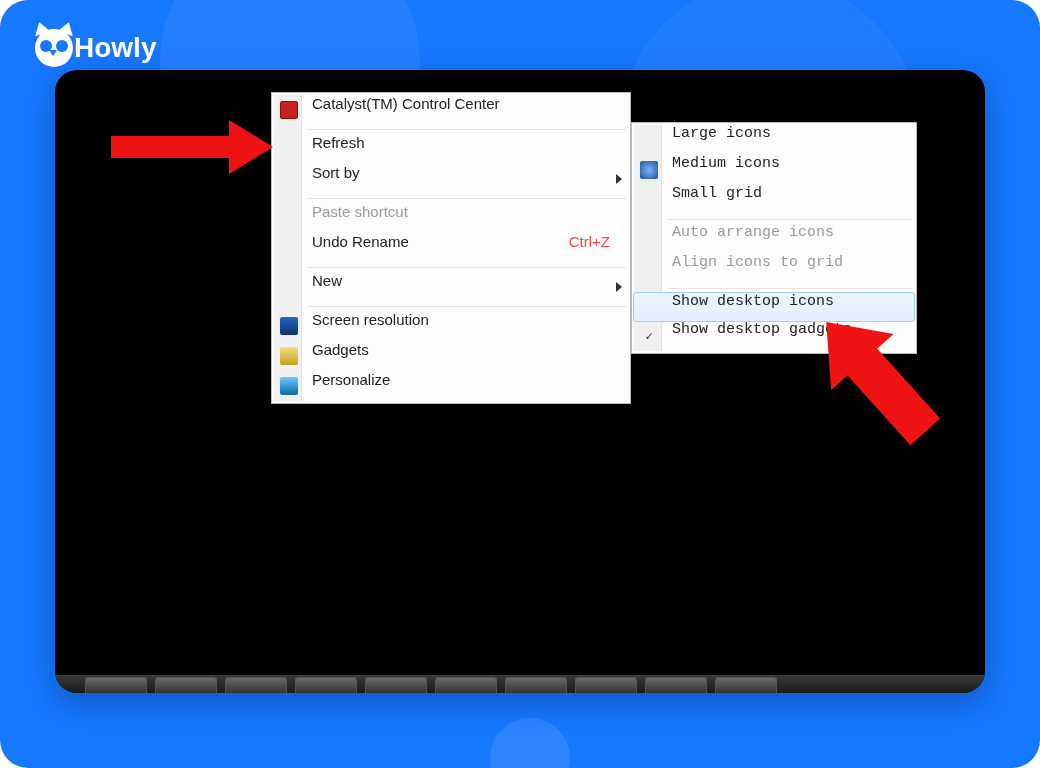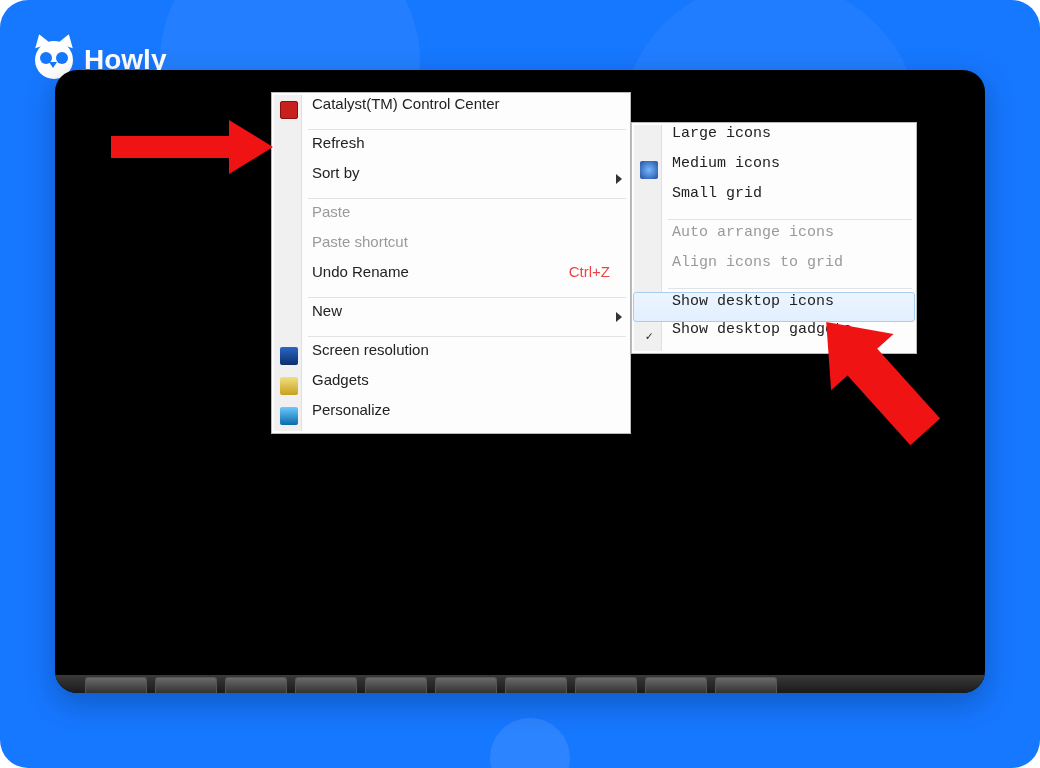--- a/index.html
+++ b/index.html
@@ -31,26 +31,25 @@
   }
   .bg-circle3 {
     position: absolute;
     width: 80px; height: 80px;
     border-radius: 50%;
     background: rgba(255,255,255,0.10);
     bottom: -30px; left: 490px;
   }
   .logo {
     position: absolute;
-    top: 40px; left: 34px;
+    top: 28px; left: 34px;
     display: flex; align-items: center;
     color: #fff;
     font-weight: 700;
     font-size: 28px;
-    gap: 10px;
   }
   .owl {
     width: 40px; height: 40px;
     position: relative;
   }
   .owl-body {
     width: 38px; height: 38px; border-radius: 50%;
     background: #fff; position: absolute; left:1px; top:1px;
   }
   .owl-ear-l, .owl-ear-r {
@@ -246,23 +245,20 @@
         <div class="sep"></div>
         <div class="mi">
           <span>Refresh</span>
         </div>
         <div class="mi">
           <span>Sort by</span>
           <span class="arrow"></span>
         </div>
         <div class="sep"></div>
         <div class="mi disabled">
-          <span>Paste</span>
-        </div>
-        <div class="mi disabled">
           <span>Paste shortcut</span>
         </div>
         <div class="mi">
           <span>Undo Rename</span>
           <span class="shortcut">Ctrl+Z</span>
         </div>
         <div class="sep"></div>
         <div class="mi">
           <span>New</span>
           <span class="arrow"></span>

